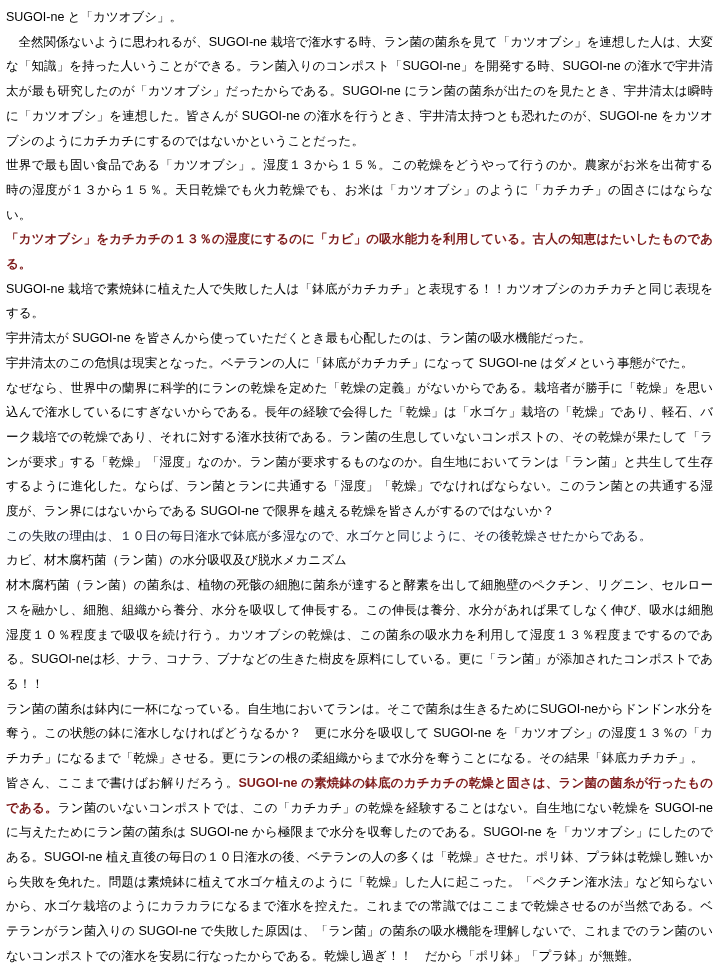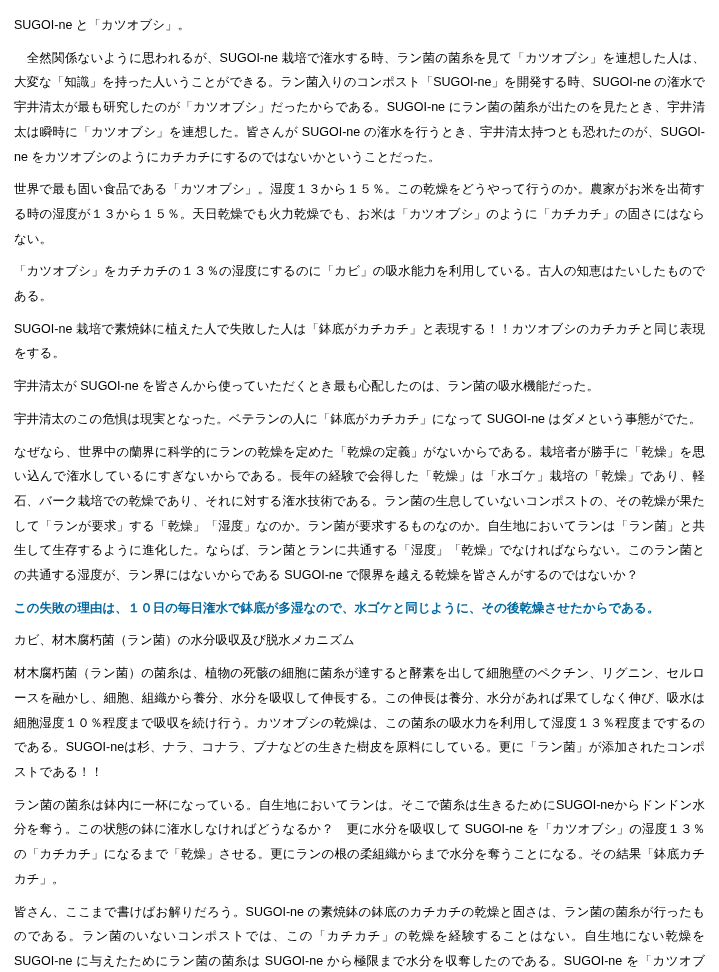--- a/index.html
+++ b/index.html
@@ -15,29 +15,30 @@
     width: 719px;
     min-height: 972px;
     padding: 5px 6px 10px 6px;
     font-family: "Liberation Sans", "DejaVu Sans", sans-serif;
     font-size: 12.5px;
     line-height: 24.7px;
     color: #000000;
     text-align: justify;
   }
   .doc p {
-    margin: 8px;
+    margin: 0;
     padding: 0;
   }
   .red {
-    color: #000000;
+    color: #7f1d1d;
+    font-weight: bold;
   }
   .red-bold {
-    color: #0369a1;
-    font-weight: bold;
+    color: #0f172a;
+    font-weight: normal;
   }
   .indent-heading {
     padding-left: 25px;
   }
   .indent-block {
     padding-left: 30px;
   }
   .indent-heading2 {
     padding-left: 27px;
   }

